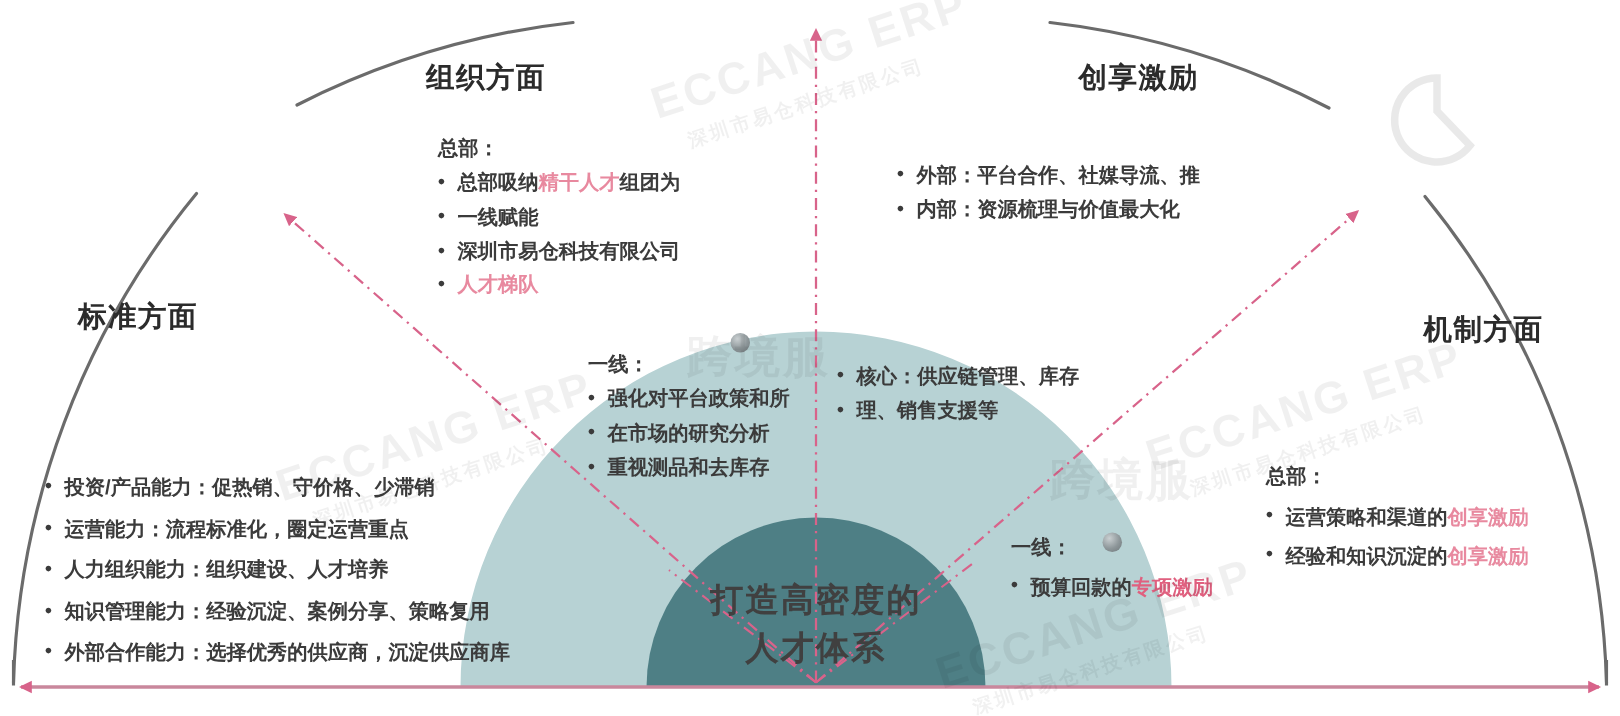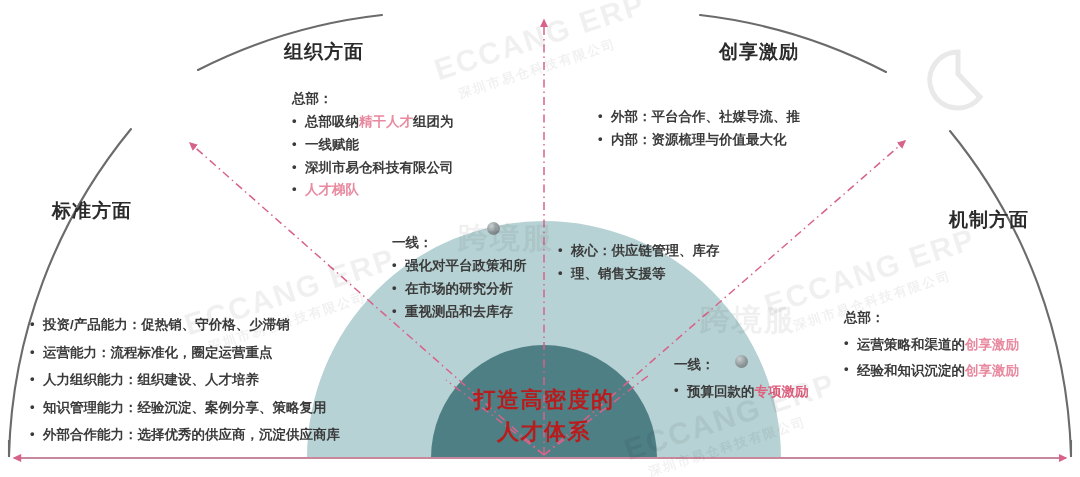--- a/index.html
+++ b/index.html
@@ -77,21 +77,21 @@
   .hl {
     color: #e8899f;
   }
   .hl-strong {
     color: #e0607f;
   }
 
   .center-label {
     position: absolute;
     text-align: center;
-    color: #b91c1c;
+    color: #404040;
     font-weight: bold;
     font-size: 22px;
     line-height: 1.45;
     letter-spacing: 1.5px;
     white-space: nowrap;
   }
 
   .kb-dot {
     position: absolute;
     width: 13px;

